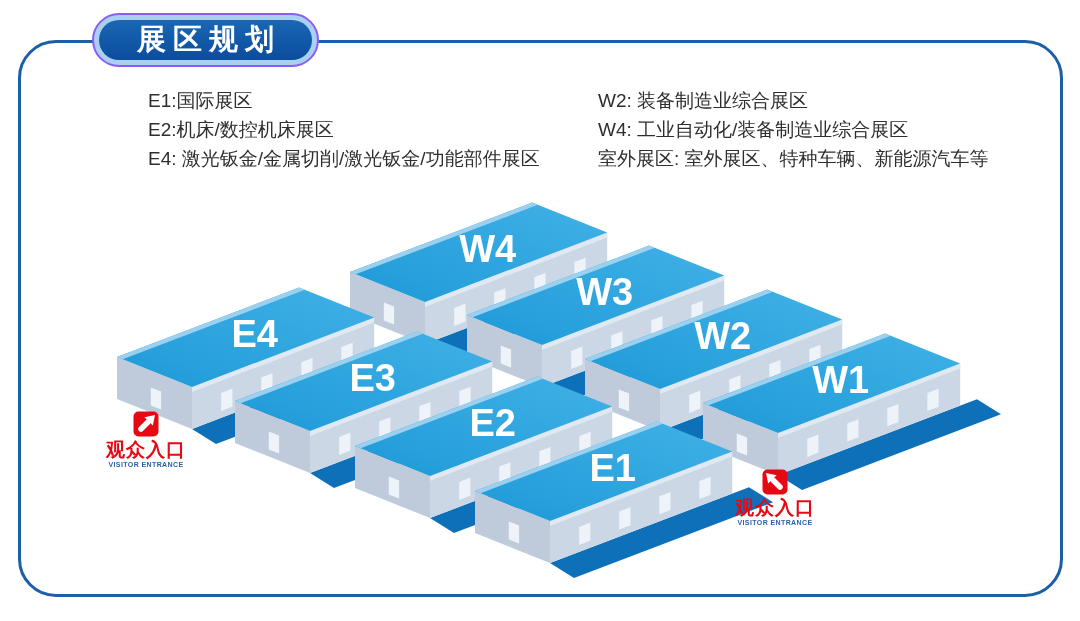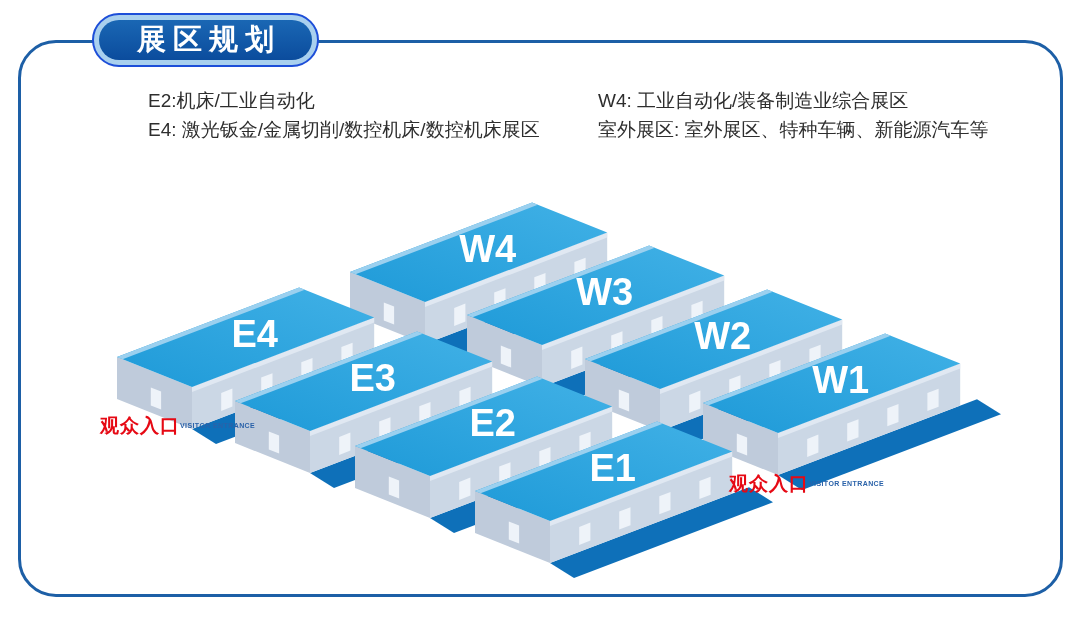--- a/index.html
+++ b/index.html
@@ -7,42 +7,42 @@
     position:relative;width:1080px;height:621px;background:#ffffff;
     overflow:hidden;font-family:"Liberation Sans",sans-serif;
   }
   .frame{
     position:absolute;left:18px;top:40px;width:1045px;height:557px;
     border:3px solid #1d5fa6;border-radius:38px;box-sizing:border-box;
     background:transparent;
   }
   .badge{
     position:absolute;left:92px;top:13px;width:227px;height:54px;
-    border-radius:27px;background:#a9d0ee;border:2px solid #1d4ed8;
+    border-radius:27px;background:#a9d0ee;border:2px solid #8b5cf6;
     box-sizing:border-box;z-index:5;
   }
   .badge-inner{
     position:absolute;inset:5px;border-radius:22px;
     background:linear-gradient(180deg,#1a67b4 0%,#0b4c9d 100%);
     display:flex;align-items:center;justify-content:center;
   }
   .badge-label{
     color:#ffffff;font-size:29px;font-weight:bold;letter-spacing:7px;
     padding-left:7px;white-space:nowrap;
   }
   .legend{
     position:absolute;top:86px;font-size:19px;line-height:29px;color:#2e2e2e;
     z-index:3;white-space:nowrap;
   }
   .legend.left{left:148px;}
   .legend.right{left:598px;}
   #map-holder{position:absolute;left:0;top:0;width:1080px;height:440px;z-index:2;}
   #map-holder svg{position:absolute;left:0;top:0;}
   .entrance{
-    position:absolute;display:flex;flex-direction:row;align-items:center;
+    position:absolute;display:flex;flex-direction:column;align-items:center;
     z-index:4;width:92px;
   }
   .entrance-icon{display:block;}
   .entrance-icon.flip{transform:scaleX(-1);}
   .entrance-label{
     font-size:19px;font-weight:bold;color:#e60914;letter-spacing:1px;
     margin-top:3px;white-space:nowrap;line-height:1;
   }
   .entrance-sub{
     font-size:7px;font-weight:bold;color:#2a62a9;letter-spacing:0.4px;
@@ -56,25 +56,27 @@
 
   <div class="frame"></div>
 
   <div class="badge">
     <div class="badge-inner">
       <span class="badge-label">展区规划</span>
     </div>
   </div>
 
   <div class="legend left">
-    <div>E2:机床/工业自动化</div>
-    <div>E4: 激光钣金/金属切削/数控机床/数控机床展区</div>
+    <div>E1:国际展区</div>
+    <div>E2:机床/数控机床展区</div>
+    <div>E4: 激光钣金/金属切削/激光钣金/功能部件展区</div>
   </div>
 
   <div class="legend right">
+    <div>W2: 装备制造业综合展区</div>
     <div>W4: 工业自动化/装备制造业综合展区</div>
     <div>室外展区: 室外展区、特种车辆、新能源汽车等</div>
   </div>
 
   <div id="map-holder">
       <svg viewBox="0 0 1080 621" width="1080" height="621">
         <defs>
           <linearGradient id="roofGrad" x1="0" y1="1" x2="1" y2="0">
             <stop offset="0" stop-color="#1e9ad8"></stop>
             <stop offset="1" stop-color="#41b1e6"></stop>

